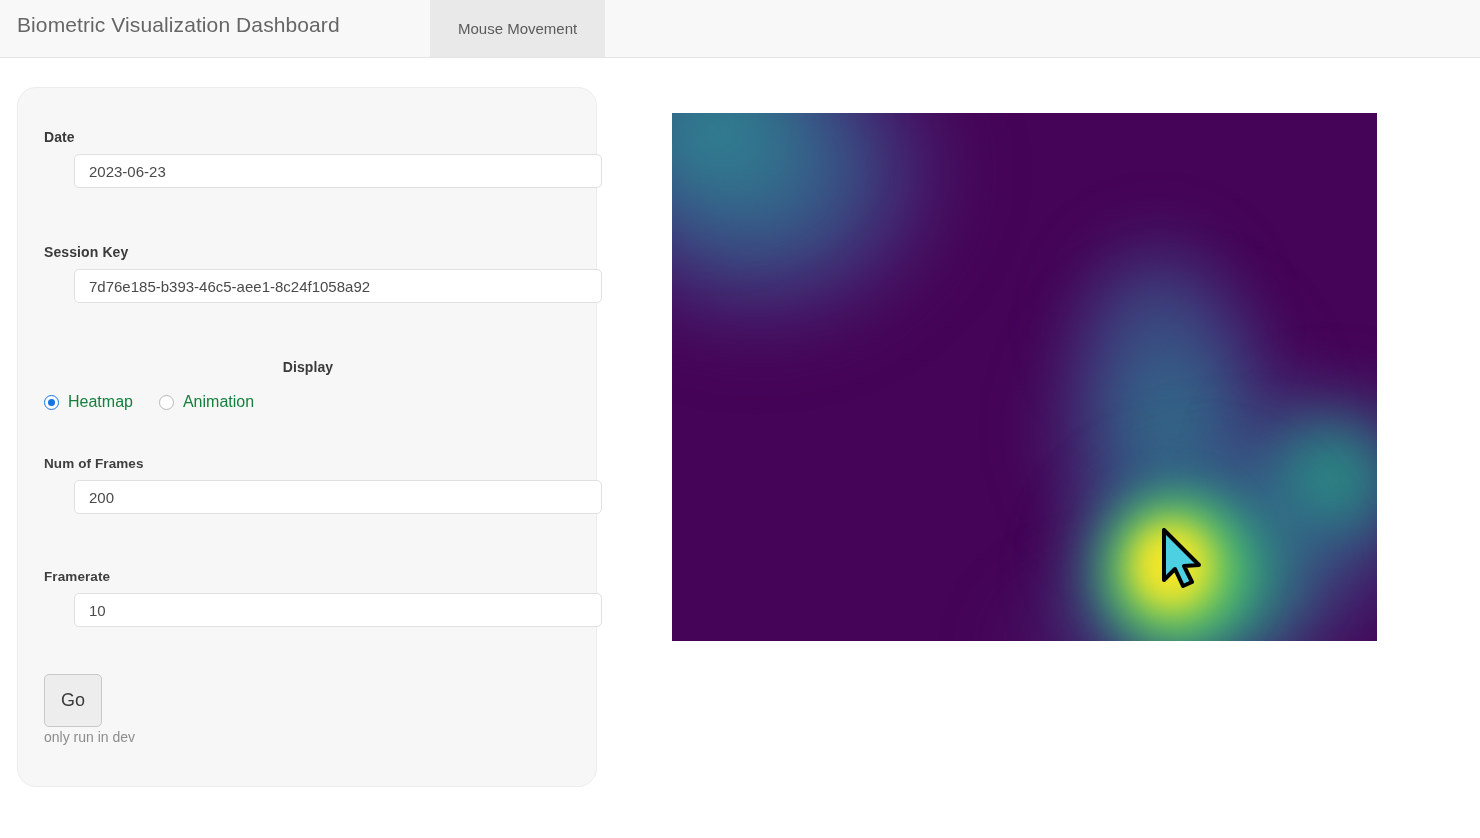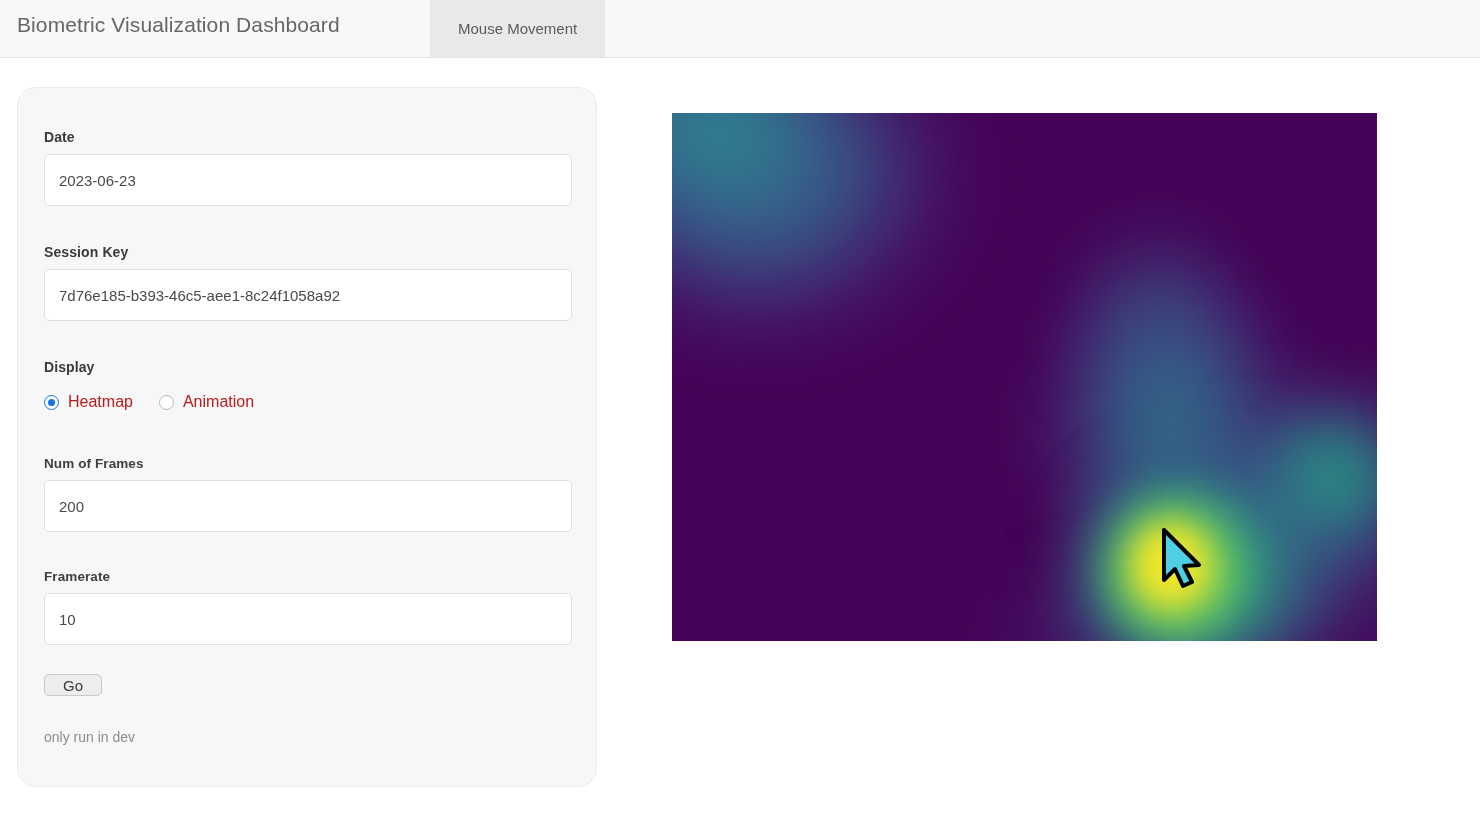--- a/index.html
+++ b/index.html
@@ -70,35 +70,36 @@
     font-size: 14px;
     font-weight: bold;
     color: #3a3a3a;
     margin-bottom: 9px;
     display: block;
     letter-spacing: 0.1px;
   }
   .field-label.light { font-weight: bold; font-size: 13.5px; color: #3f3f3f; }
   .text-input {
     width: 528px;
-    height: 52px;
+    height: 34px;
     background: #ffffff;
     border: 1px solid #e0e0e0;
     border-radius: 5px;
     padding: 8px 14px;
     font-size: 15px;
     color: #4a4a4a;
     font-family: "Liberation Sans", sans-serif;
     outline: none;
+    margin-left: 30px;
   }
   .text-input::placeholder { color: #9a9a9a; }
 
   .group-date      { top: 41px; }
   .group-session   { top: 156px; }
-  .group-display   { top: 271px; }
+  .group-display   { top: 271px; text-align: center; }
   .group-frames    { top: 368px; }
   .group-framerate { top: 481px; }
 
   
   .radio-row {
     display: flex;
     align-items: center;
     margin-top: 18px;
   }
   .radio-option {
@@ -121,33 +122,33 @@
     background: #ffffff;
   }
   .radio-option.checked .radio-mark::after {
     content: "";
     position: absolute;
     left: 3px; top: 3px;
     width: 7px; height: 7px;
     border-radius: 50%;
     background: #1573e6;
   }
-  .radio-text { font-size: 16px; color: #b91c1c; }
+  .radio-text { font-size: 16px; color: #15803d; }
 
   
   .go-button {
     position: absolute;
     left: 26px; top: 586px;
     min-width: 58px;
-    height: 22px;
+    height: 53px;
     padding: 0 16px;
     background: #ededed;
     border: 1px solid #c9c9c9;
     border-radius: 5px;
-    font-size: 15px;
+    font-size: 18px;
     color: #3a3a3a;
     font-family: "Liberation Sans", sans-serif;
     cursor: pointer;
   }
   .dev-note {
     position: absolute;
     left: 26px; top: 641px;
     font-size: 14px;
     color: #8d8d8d;
   }

